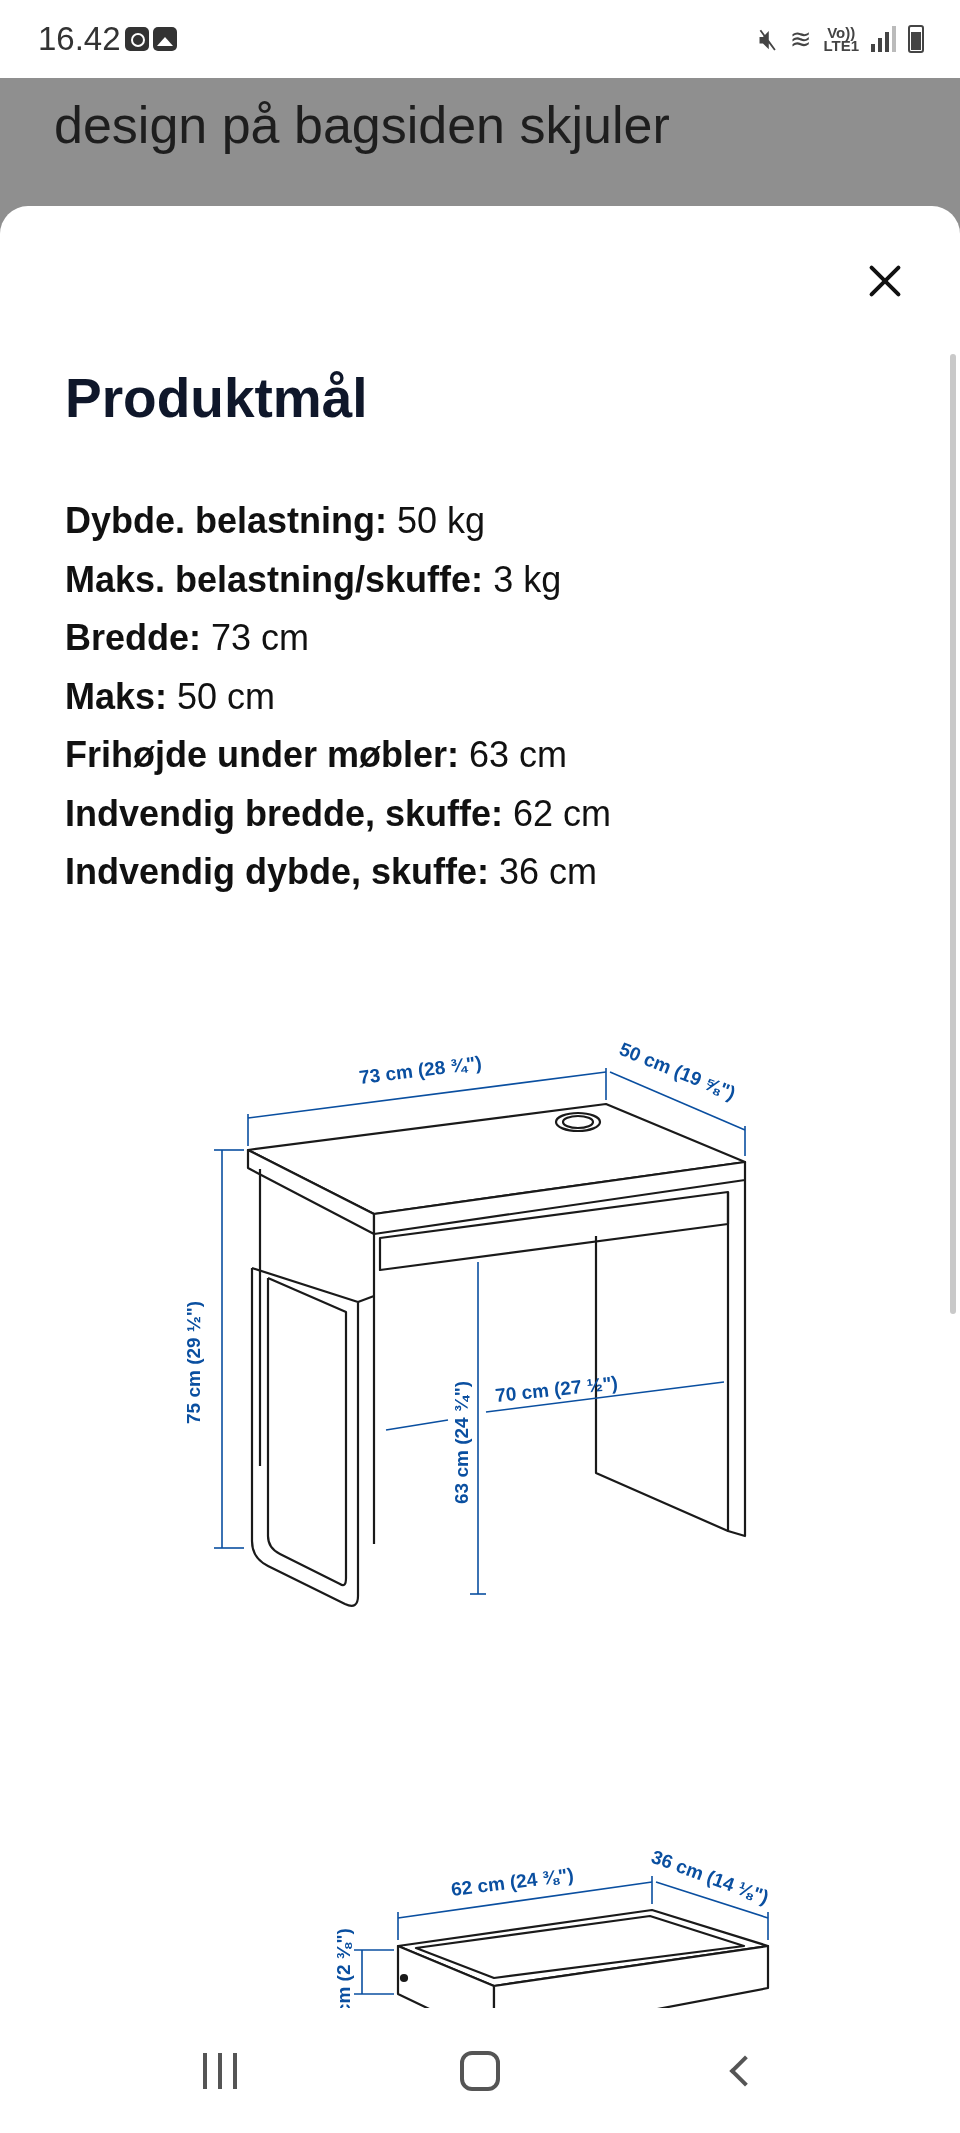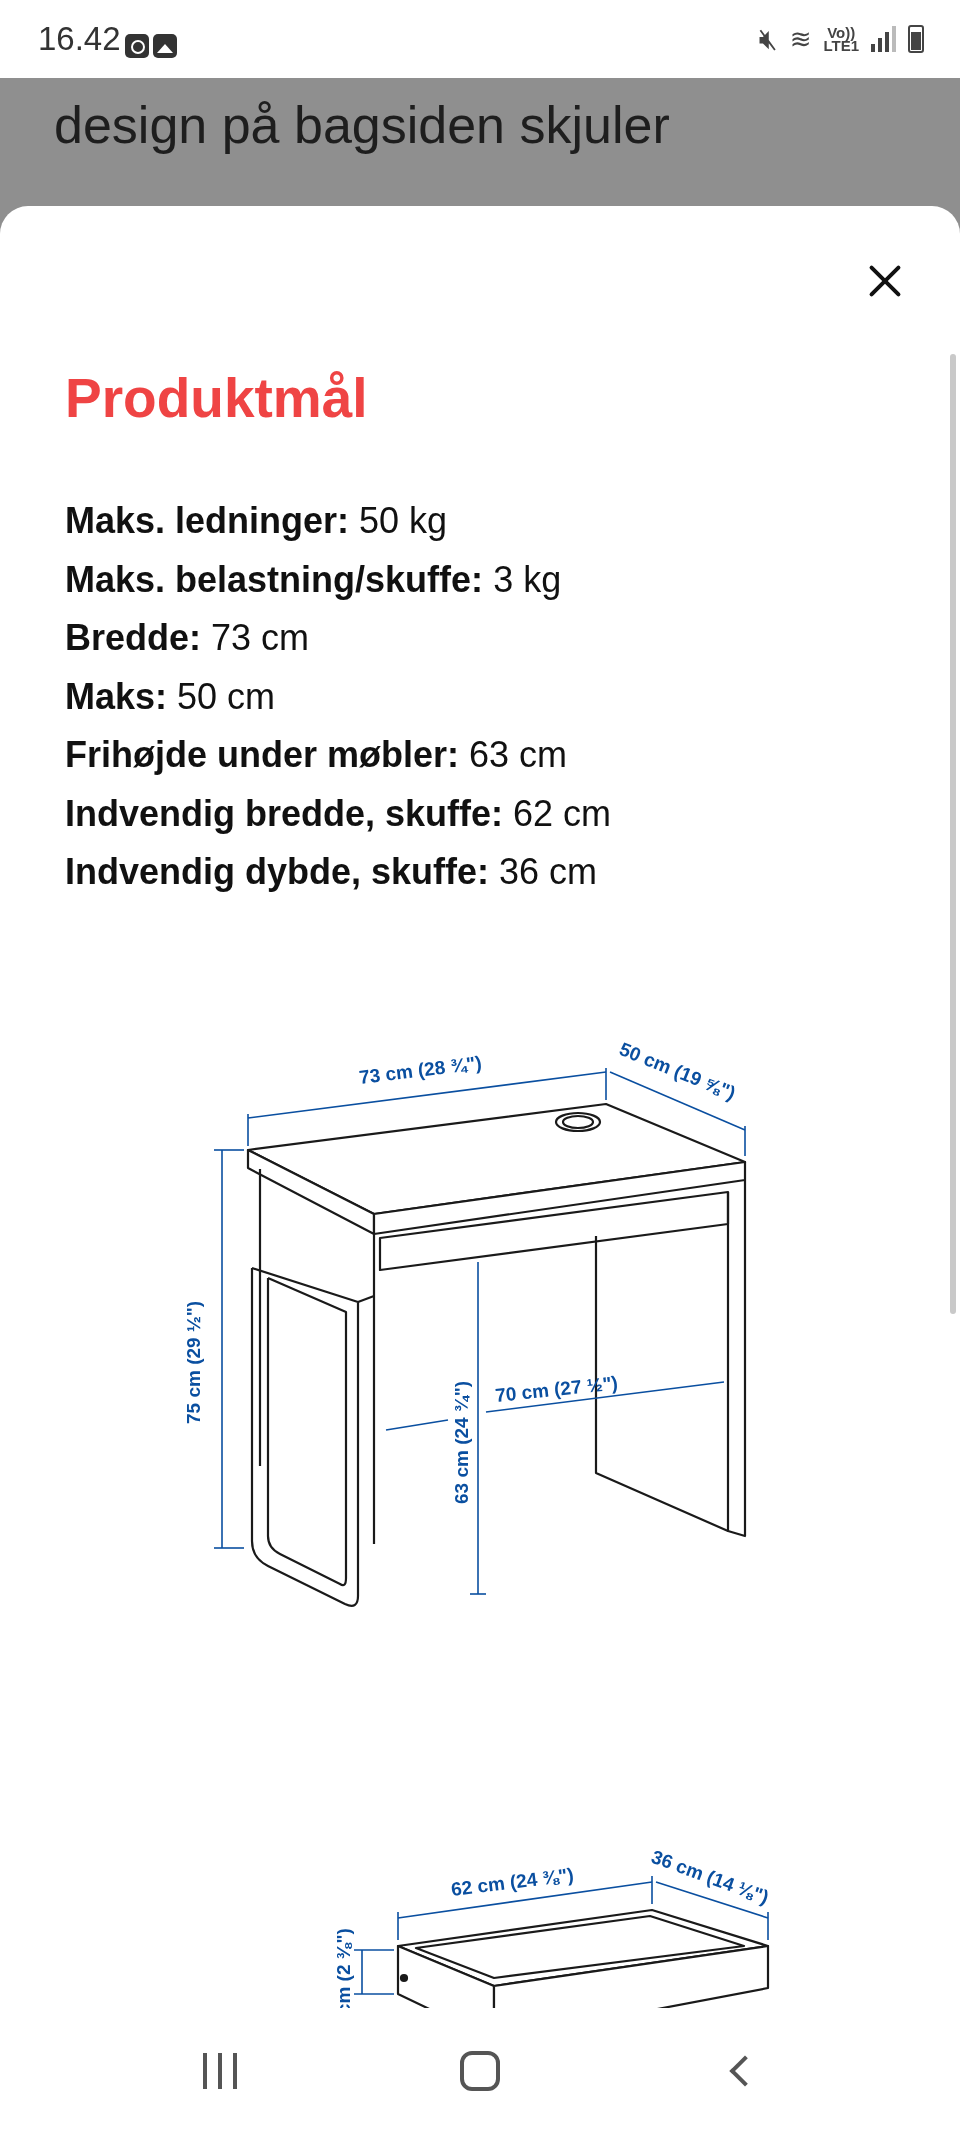--- a/index.html
+++ b/index.html
@@ -2,21 +2,21 @@
 <html><head>
   <meta charset="utf-8">
   <style>
     * { box-sizing: border-box; margin: 0; padding: 0; }
     html, body { width: 960px; height: 2133px; overflow: hidden; background: #8f8f8f; }
     body { font-family: "Liberation Sans", "DejaVu Sans", sans-serif; position: relative; }
 
     
     .status-bar { position: absolute; top: 0; left: 0; width: 960px; height: 78px; background: #ffffff;
       display: flex; align-items: center; justify-content: space-between; padding: 0 36px 0 38px; }
-    .status-left { display: flex; align-items: flex-end; gap: 4px; font-size: 33px; color: #333; }
+    .status-left { display: flex; align-items: center; gap: 4px; font-size: 33px; color: #333; }
     .status-left .sq { width: 24px; height: 24px; background: #333; border-radius: 5px; position: relative; }
     .status-left .sq.clock::after { content: ""; position: absolute; left: 6px; top: 6px; width: 10px; height: 10px; border: 2px solid #fff; border-radius: 50%; }
     .status-left .sq.img::after { content: ""; position: absolute; left: 4px; top: 10px; width: 0; height: 0; border-left: 8px solid transparent; border-right: 8px solid transparent; border-bottom: 9px solid #fff; }
     .status-right { display: flex; align-items: center; gap: 12px; color: #444; font-size: 15px; }
     .status-right .mute { font-size: 30px; }
     .status-right .wifi { font-size: 26px; }
     .status-right .volte { font-size: 15px; line-height: 13px; text-align: center; font-weight: bold; }
     .status-right .signal { display: flex; align-items: flex-end; gap: 3px; height: 26px; }
     .status-right .signal span { width: 4px; background: #444; display: block; }
     .status-right .battery { width: 16px; height: 28px; border: 2px solid #444; border-radius: 3px; position: relative; }
@@ -29,21 +29,21 @@
     
     .sheet { position: absolute; top: 206px; left: 0; width: 960px; height: 1927px; background: #ffffff;
       border-radius: 28px 28px 0 0; overflow: hidden; }
     .close-btn { position: absolute; top: 50px; left: 860px; width: 50px; height: 50px; cursor: pointer; }
     .close-btn::before, .close-btn::after { content: ""; position: absolute; left: 23px; top: 4px; width: 4px; height: 42px; background: #111; border-radius: 2px; }
     .close-btn::before { transform: rotate(45deg); }
     .close-btn::after { transform: rotate(-45deg); }
 
     .scrollbar { position: absolute; left: 950px; top: 148px; width: 6px; height: 960px; background: #c9c9c9; border-radius: 3px; }
 
-    .title { position: absolute; top: 160px; left: 65px; font-size: 55px; font-weight: bold; color: #ef4444; }
+    .title { position: absolute; top: 160px; left: 65px; font-size: 55px; font-weight: bold; color: #0f172a; }
 
     .specs { position: absolute; top: 286px; left: 65px; list-style: none; }
     .specs li { font-size: 36px; line-height: 58.5px; color: #111; }
     .specs li b { font-weight: bold; }
 
     .diagram { position: absolute; top: 800px; left: 0; width: 960px; height: 1030px; }
     .diagram svg { width: 960px; height: 1030px; }
     .dim-label { font-family: "Liberation Sans", sans-serif; font-weight: bold; fill: #0a4fa0; font-size: 19px; }
 
     
@@ -82,21 +82,21 @@
   <p>design på bagsiden skjuler</p>
 </div>
 
 <div class="sheet">
   <div class="close-btn"></div>
   <div class="scrollbar"></div>
 
   <h1 class="title">Produktmål</h1>
 
   <ul class="specs">
-    <li><b>Maks. ledninger:</b> <span>50 kg</span></li>
+    <li><b>Dybde. belastning:</b> <span>50 kg</span></li>
     <li><b>Maks. belastning/skuffe:</b> <span>3 kg</span></li>
     <li><b>Bredde:</b> <span>73 cm</span></li>
     <li><b>Maks:</b> <span>50 cm</span></li>
     <li><b>Frihøjde under møbler:</b> <span>63 cm</span></li>
     <li><b>Indvendig bredde, skuffe:</b> <span>62 cm</span></li>
     <li><b>Indvendig dybde, skuffe:</b> <span>36 cm</span></li>
   </ul>
 
   <div class="diagram">
     <svg viewBox="0 0 960 1030" xmlns="http://www.w3.org/2000/svg">

